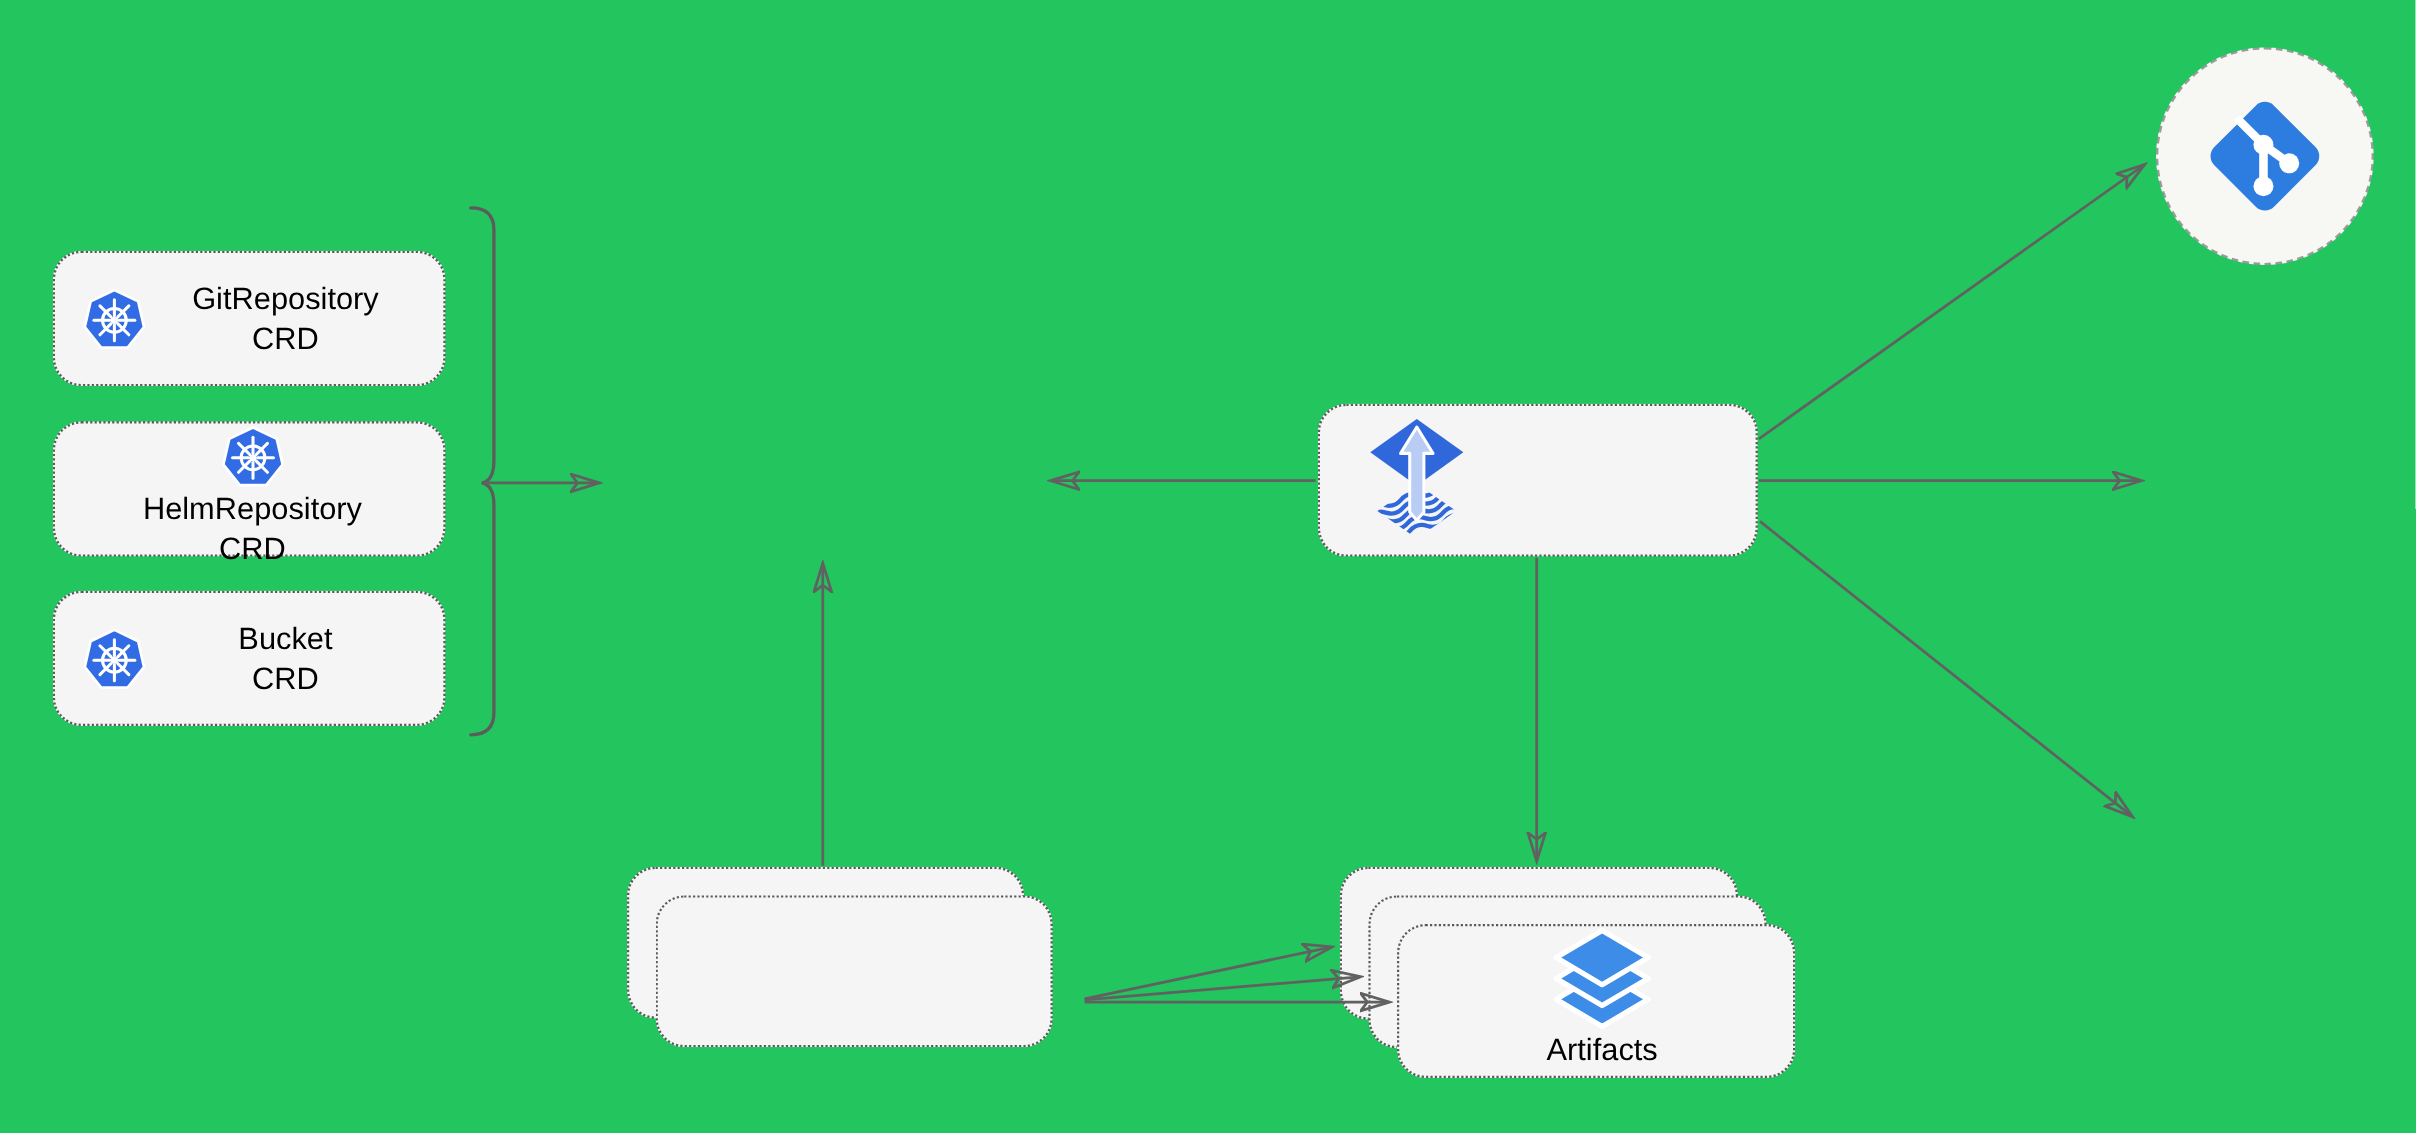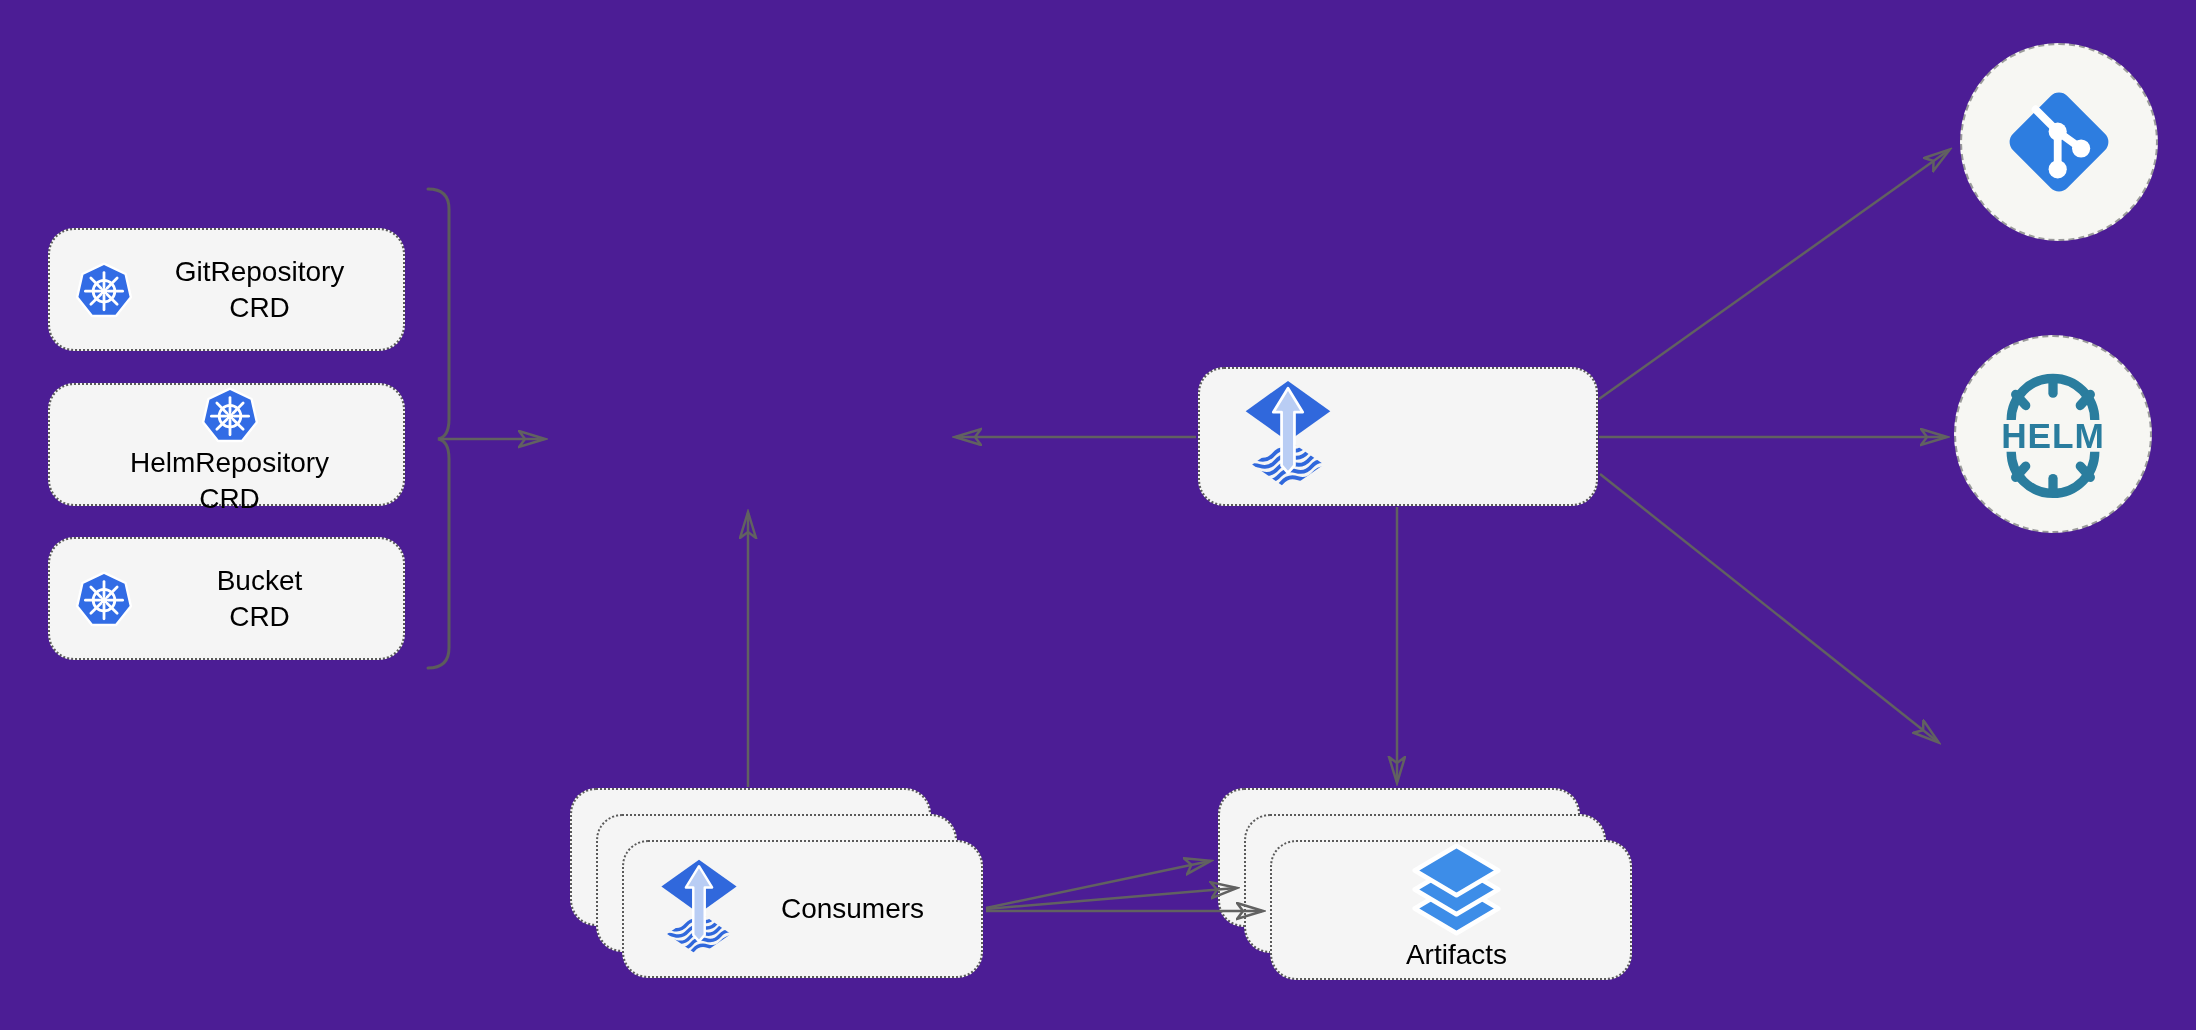--- a/index.html
+++ b/index.html
@@ -1,17 +1,17 @@
 <!DOCTYPE html>
 <html><head>
 <meta charset="utf-8">
 <style>
   html,body { margin:0; padding:0; background:#ffffff; }
   .stage {
-    position:relative; width:2196px; height:1030px; background:#4c1d95;
+    position:relative; width:2196px; height:1030px; background:#22c55e;
     font-family:"Liberation Sans", sans-serif; overflow:hidden;
   }
   .node {
     position:absolute; box-sizing:border-box;
     background:#f5f5f5; border:2px dotted #5a5a5a; border-radius:26px;
     display:flex; align-items:center; z-index:2;
   }
   .node .icon { flex:0 0 auto; display:block; }
   .node .label {
     flex:1 1 auto; text-align:center; color:#000;
@@ -149,52 +149,31 @@
 
 
   <div class="node" style="left:1198px; top:367px; width:400px; height:139px; padding:0 20px 0 42px;">
     <svg class="icon" width="92" height="116" viewBox="0 0 100 126">
         <use href="#flux-logo"></use>
       </svg>
   </div>
 
   <div class="node ghost" style="left:570px; top:788px; width:361px; height:138px;"></div>
   <div class="node ghost" style="left:596px; top:814px; width:361px; height:138px;"></div>
-  <div class="node" style="left:622px; top:840px; width:361px; height:138px; padding:0 16px 0 34px;">
-    <svg class="icon" width="82" height="103" viewBox="0 0 100 126">
-        <use href="#flux-logo"></use>
-      </svg>
-    <div class="label">Consumers</div>
-  </div>
 
   <div class="node ghost" style="left:1218px; top:788px; width:362px; height:139px;"></div>
   <div class="node ghost" style="left:1244px; top:814px; width:362px; height:139px;"></div>
   <div class="node" style="left:1270px; top:840px; width:362px; height:140px; padding:0 16px 0 27px;flex-direction:column;">
     <svg class="icon" width="95" height="95" viewBox="0 0 100 100">
         <use href="#layers-logo"></use>
       </svg>
     <div class="label">Artifacts</div>
   </div>
 
   <div class="circle-node" style="left:1960px; top:43px;">
     <svg width="130" height="130" viewBox="0 0 100 100">
         <use href="#git-logo"></use>
       </svg>
   </div>
 
-  <div class="circle-node" style="left:1954px; top:335px;">
-    <svg width="130" height="130" viewBox="0 0 140 140">
-      <path d="M 25,55 A 44 44 0 0 1 115,55" fill="none" stroke="#2a7d9e" stroke-width="10"></path>
-      <path d="M 25,89 A 44 44 0 0 0 115,89" fill="none" stroke="#2a7d9e" stroke-width="10"></path>
-      <g stroke="#2a7d9e" stroke-width="10" stroke-linecap="round">
-        <line x1="70" y1="26" x2="70" y2="12"></line>
-        <line x1="40.6" y1="39.3" x2="29.8" y2="27.4"></line>
-        <line x1="99.4" y1="39.3" x2="110.2" y2="27.4"></line>
-        <line x1="70" y1="118" x2="70" y2="132"></line>
-        <line x1="40.6" y1="104.7" x2="29.8" y2="116.6"></line>
-        <line x1="99.4" y1="104.7" x2="110.2" y2="116.6"></line>
-      </g>
-      <text x="70" y="85" text-anchor="middle" font-family="Liberation Sans, sans-serif" font-size="38" font-weight="bold" letter-spacing="1" fill="#2a7d9e">HELM</text>
-    </svg>
-  </div>
 
 
 </div>
 
 </body></html>

